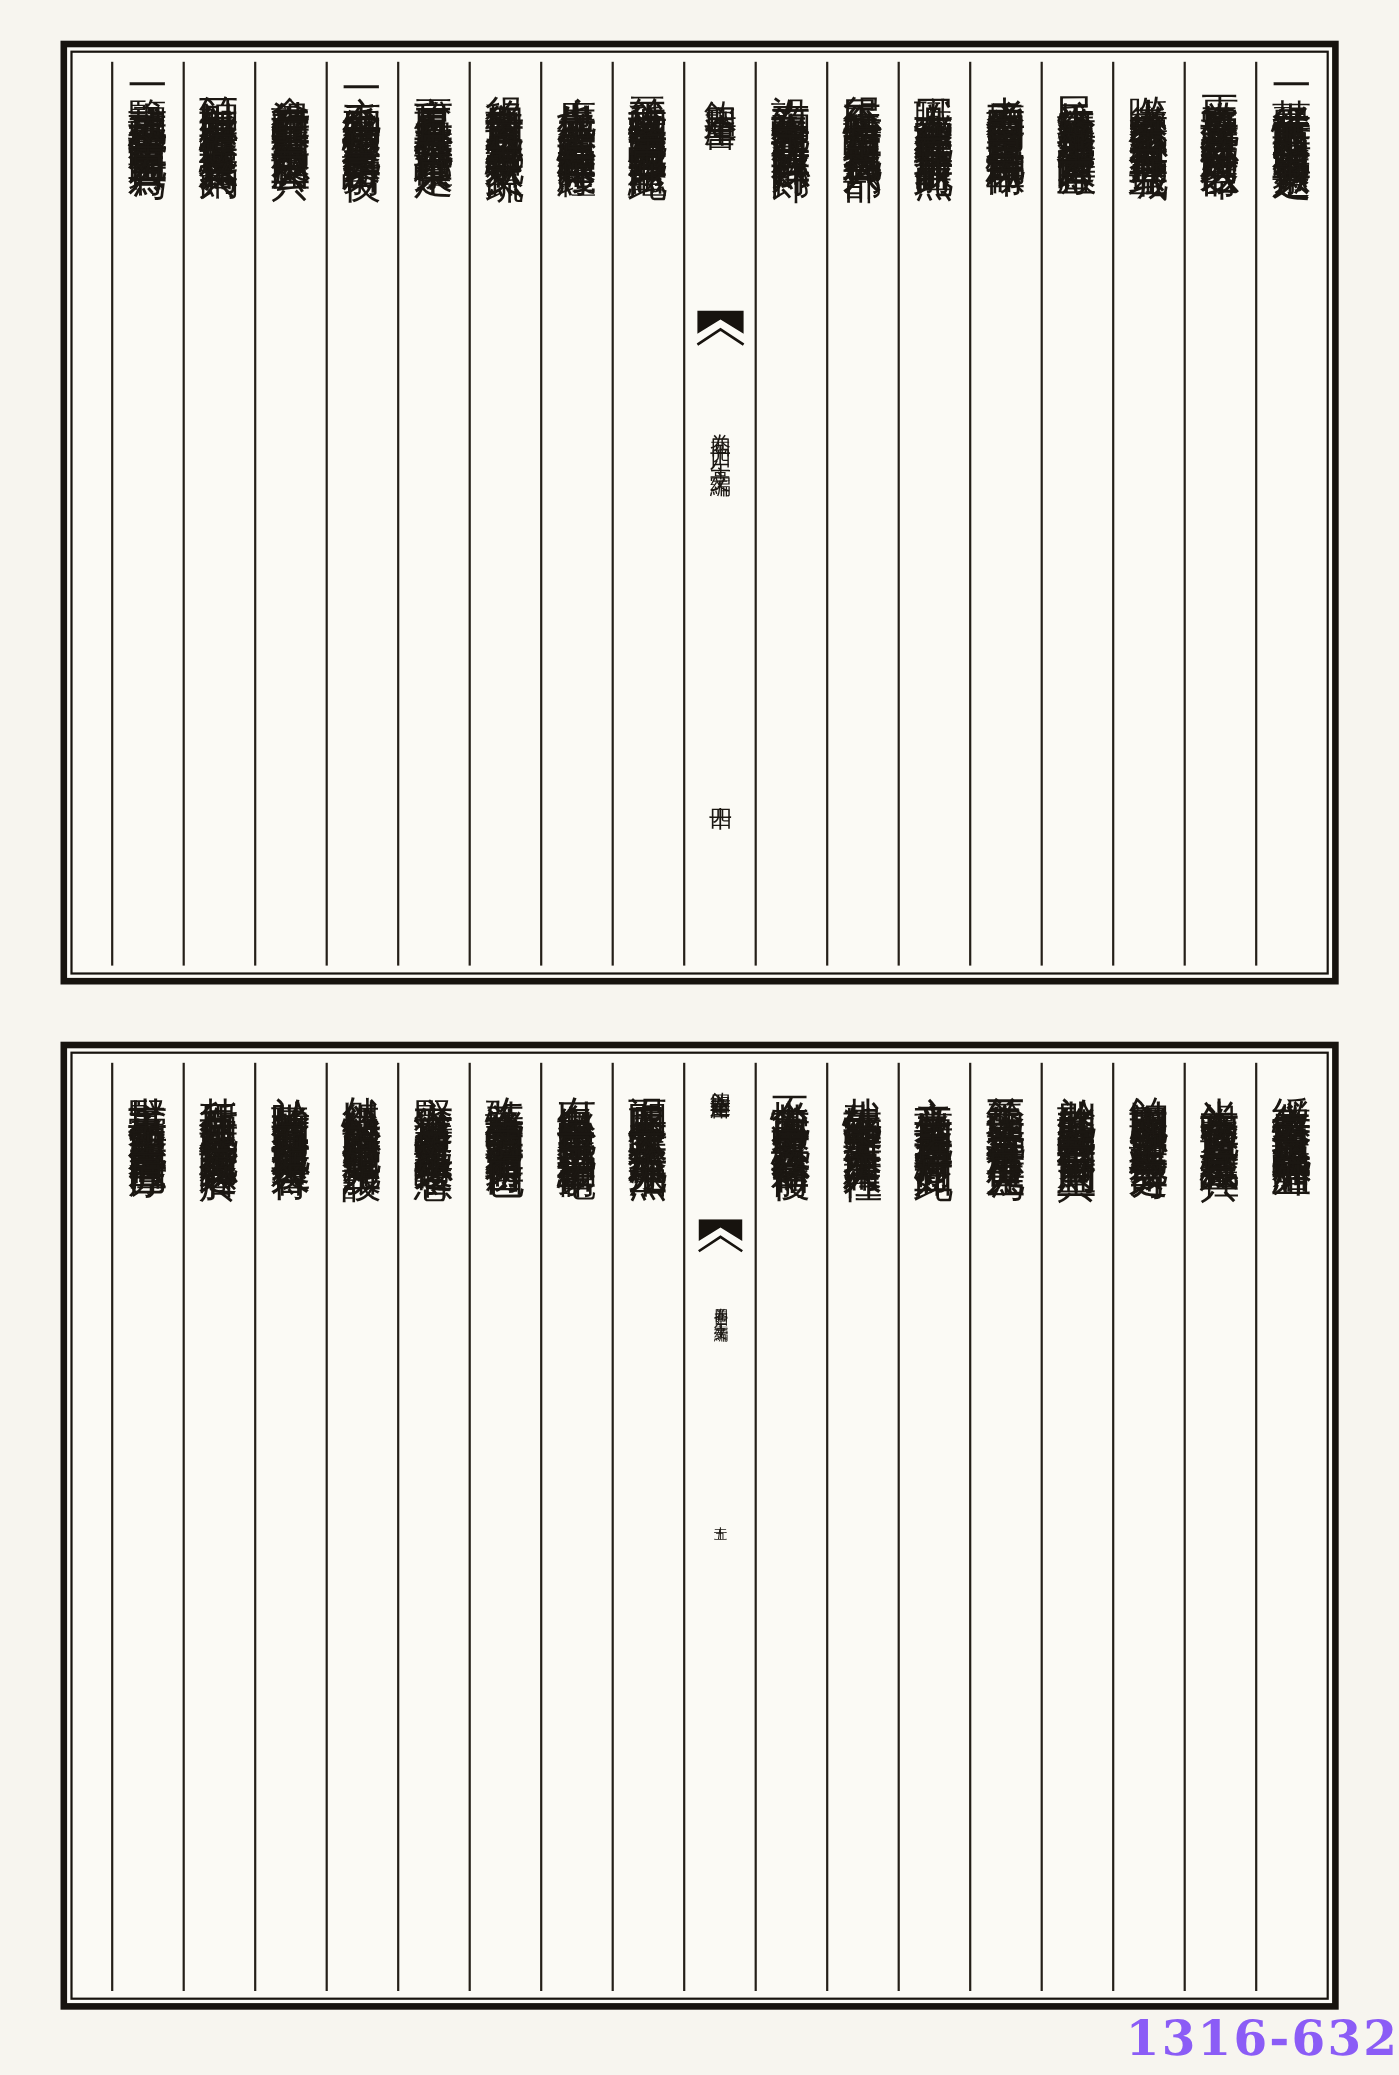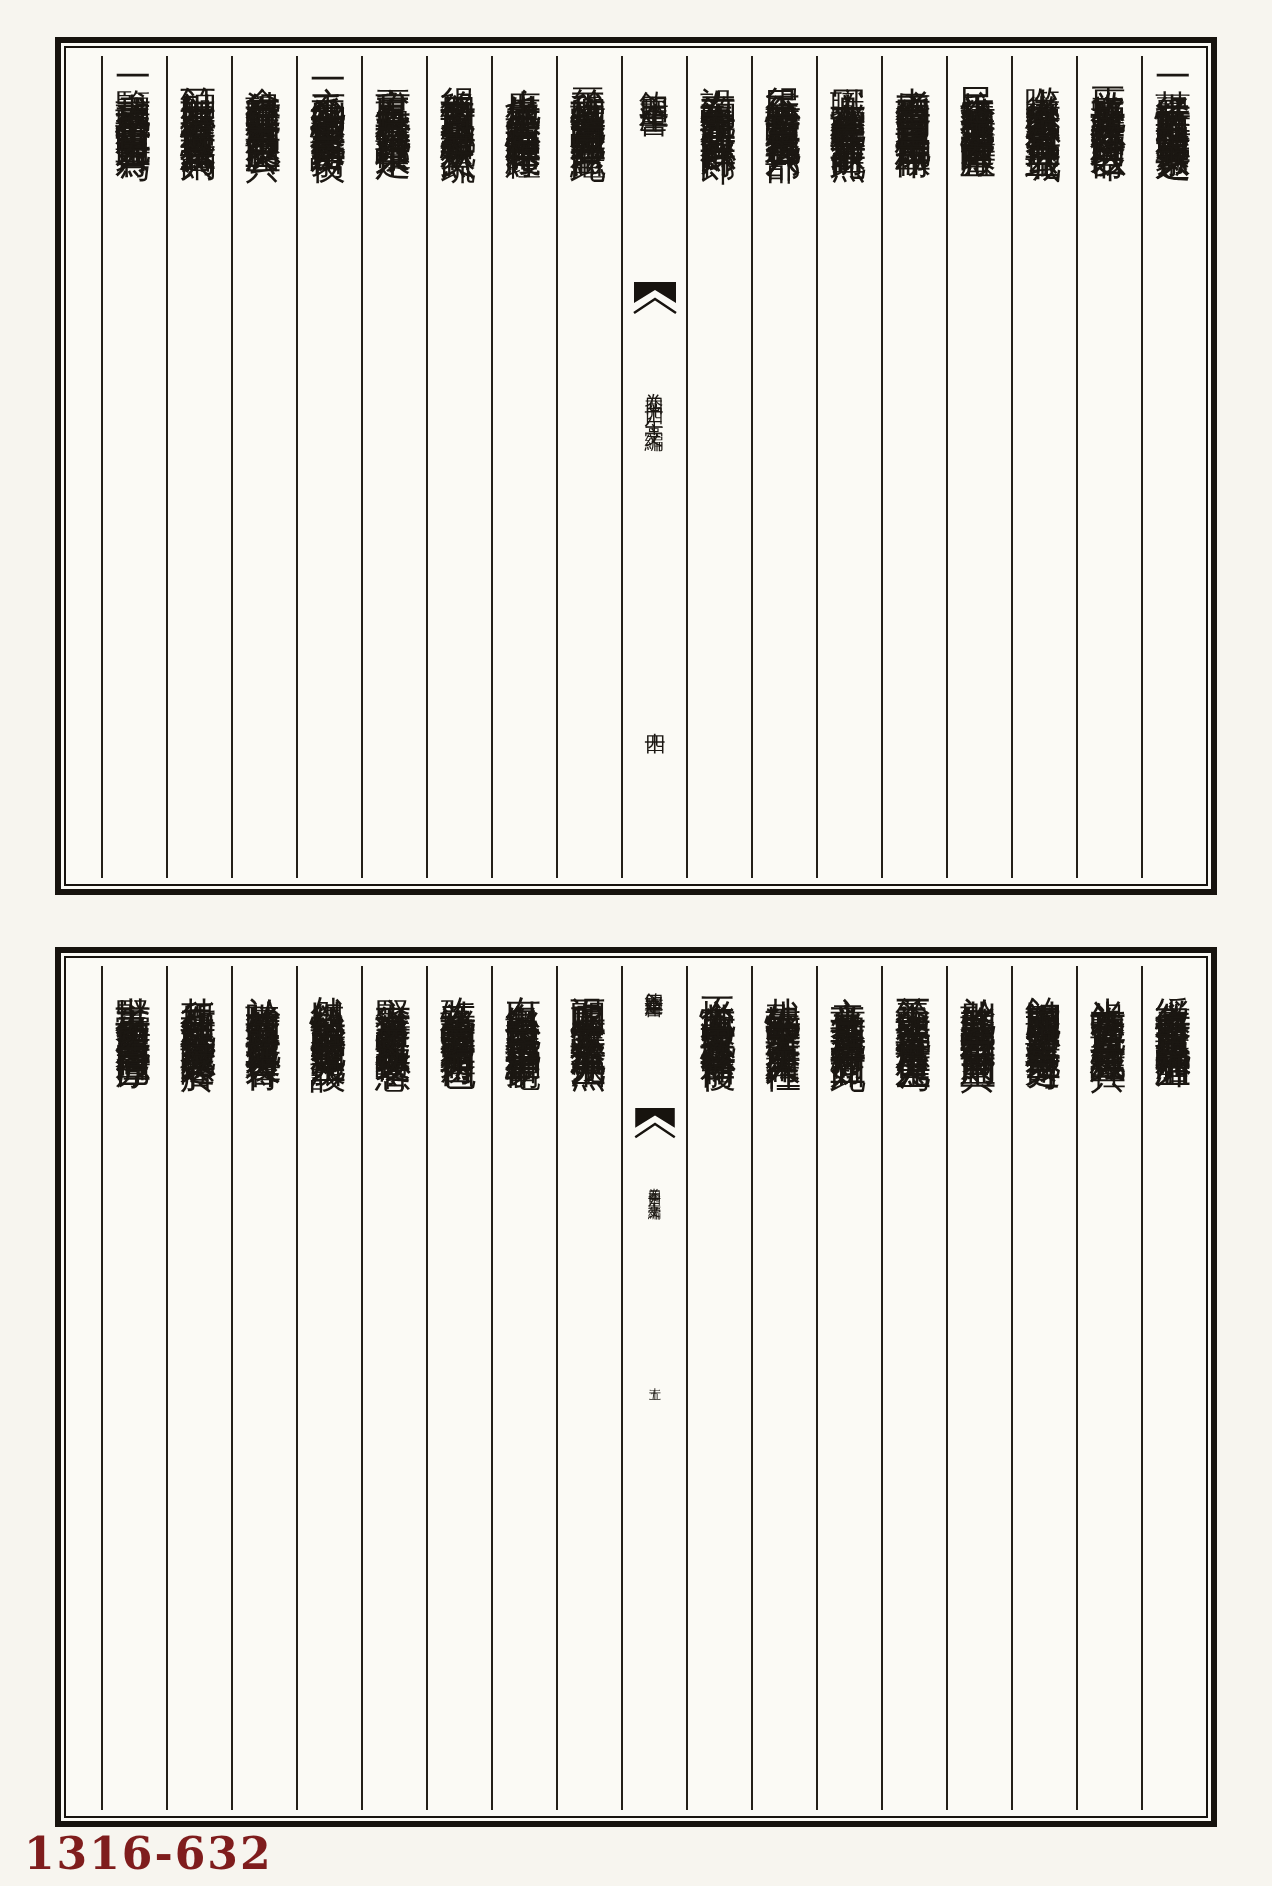--- a/index.html
+++ b/index.html
@@ -55,27 +55,27 @@
   .leaf-bottom .banxin-small { top:212px; }
   .leaf-top    .banxin-small span { font-size:19px; letter-spacing:5px; }
   .leaf-bottom .banxin-small span { font-size:13px; letter-spacing:2px; }
   .banxin-small span { writing-mode:vertical-rl; text-orientation:upright; display:block; }
   .leaf-top    .folio { top:660px; font-size:21px; letter-spacing:3px; }
   .leaf-bottom .folio { top:412px; font-size:12px; letter-spacing:2px; }
   .page-footer {
     position:absolute;
     top:1828px; left:0;
     width:100%;
-    text-align:left;
+    text-align:right;
     padding-left:24px;
     font-family:"DejaVu Serif","Liberation Serif",serif;
     font-weight:700;
     font-size:44px;
     letter-spacing:2px;
-    color:#7f1d1d;
+    color:#8b5cf6;
   }
 </style>
 </head>
 <body>
 
 <div class="leaf leaf-top">
   <div class="inner">
     <div class="cols">
       <div class="col">一瞽者得其情其人匿西山中雜逮徒黨與脅索之遬</div>
       <div class="col">正厥辜道路死暴尸者親為收瘞笞治奸民之以假命</div>

